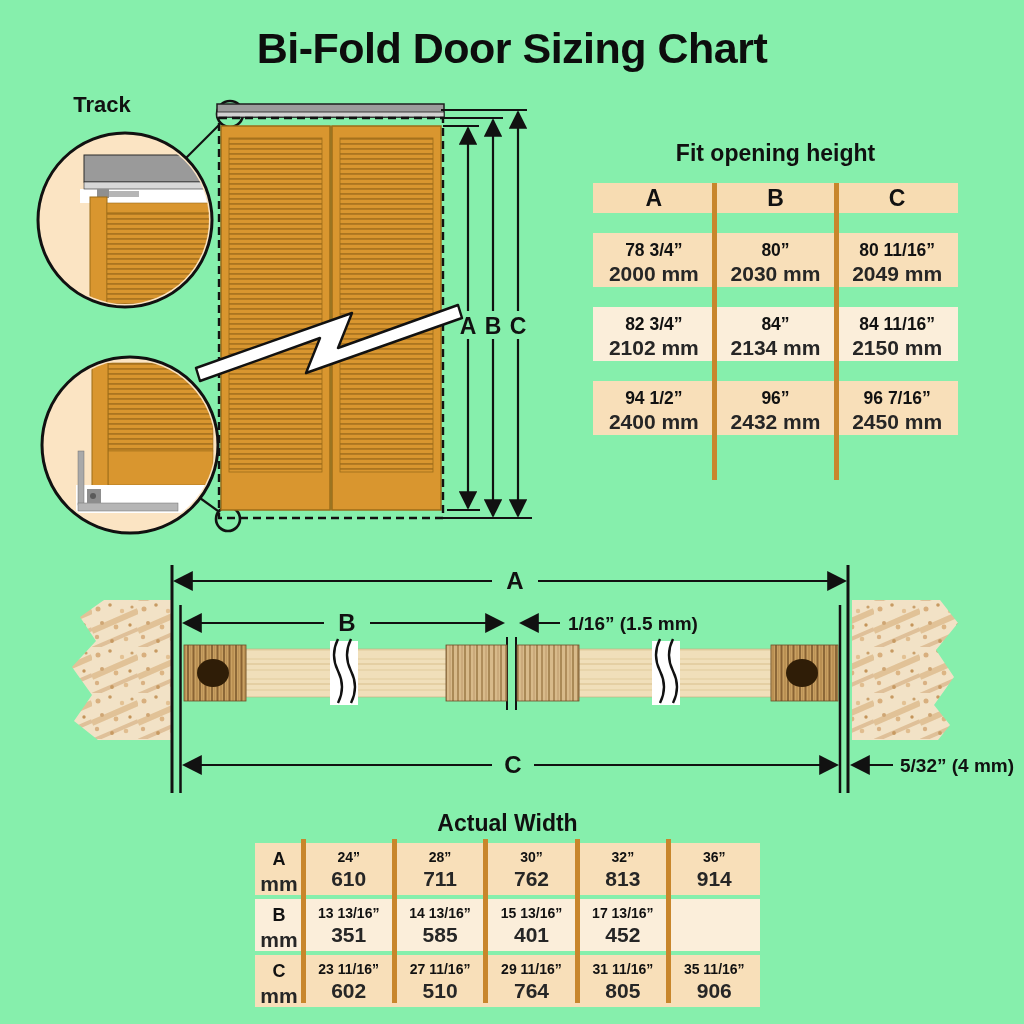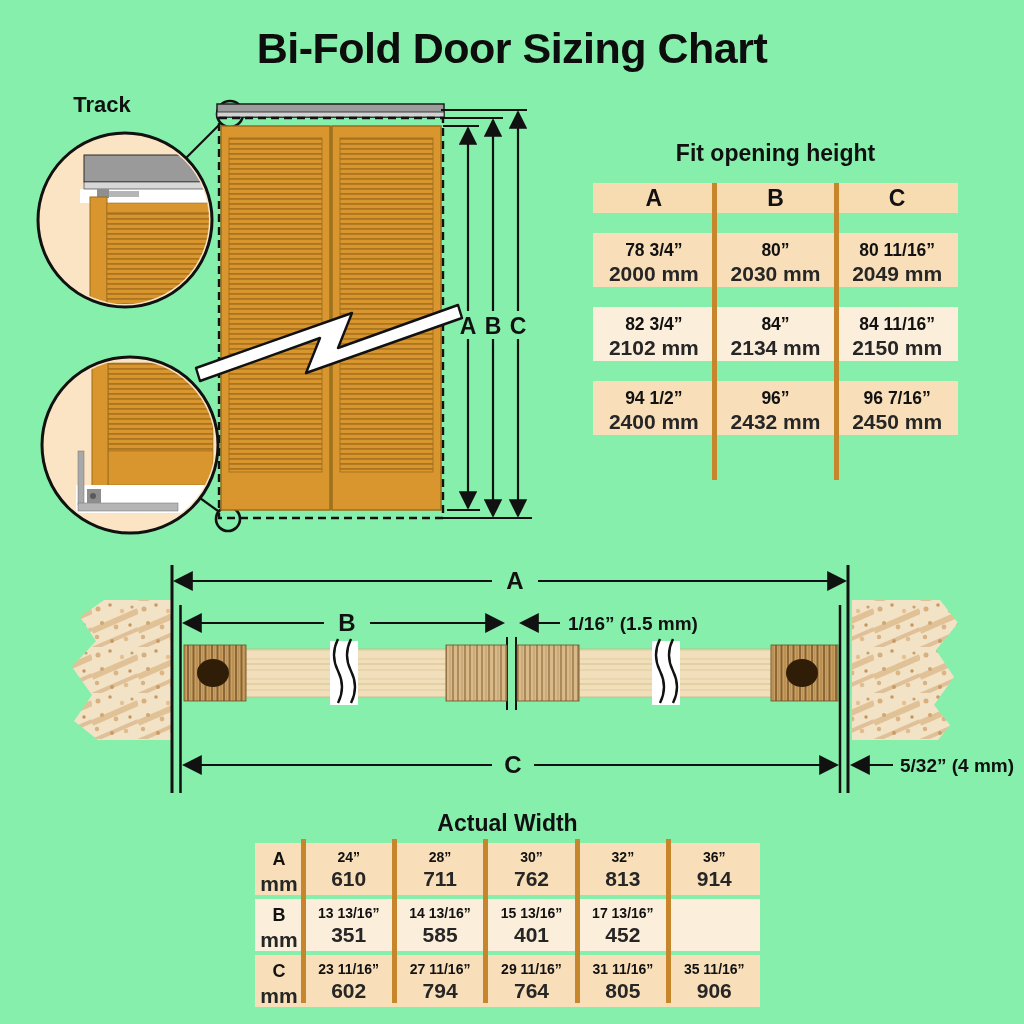--- a/index.html
+++ b/index.html
@@ -340,21 +340,21 @@
       <div class="wt-cell head">
           <div class="cell-in">C</div>
           <div class="cell-mm">mm</div>
         </div>
       <div class="wt-cell">
           <div class="cell-in">23 11/16”</div>
           <div class="cell-mm">602</div>
         </div>
       <div class="wt-cell">
           <div class="cell-in">27 11/16”</div>
-          <div class="cell-mm">794</div>
+          <div class="cell-mm">510</div>
         </div>
       <div class="wt-cell">
           <div class="cell-in">29 11/16”</div>
           <div class="cell-mm">764</div>
         </div>
       <div class="wt-cell">
           <div class="cell-in">31 11/16”</div>
           <div class="cell-mm">805</div>
         </div>
       <div class="wt-cell">

